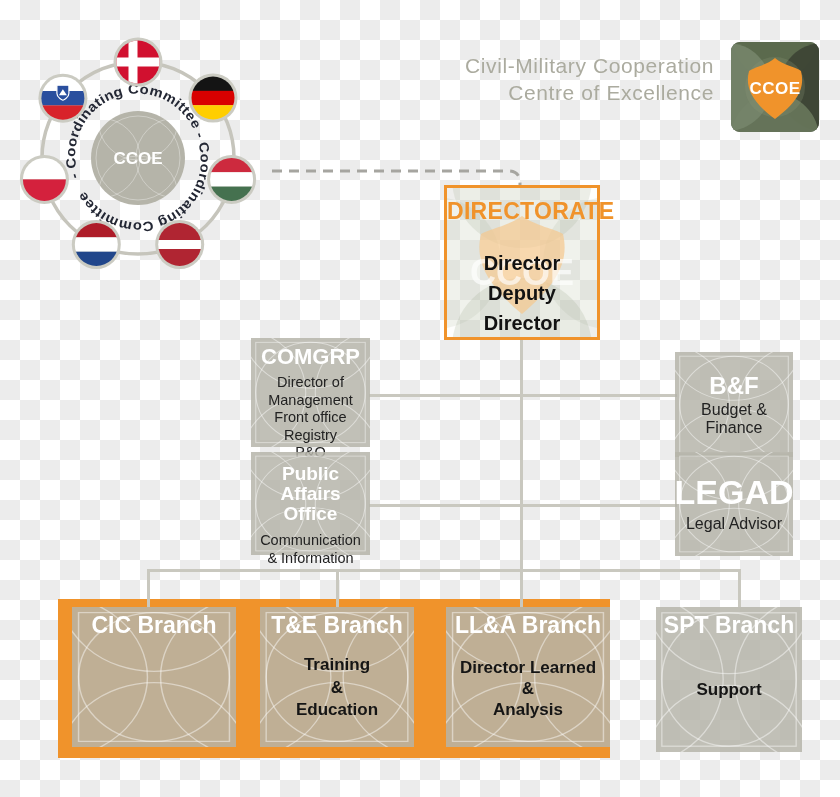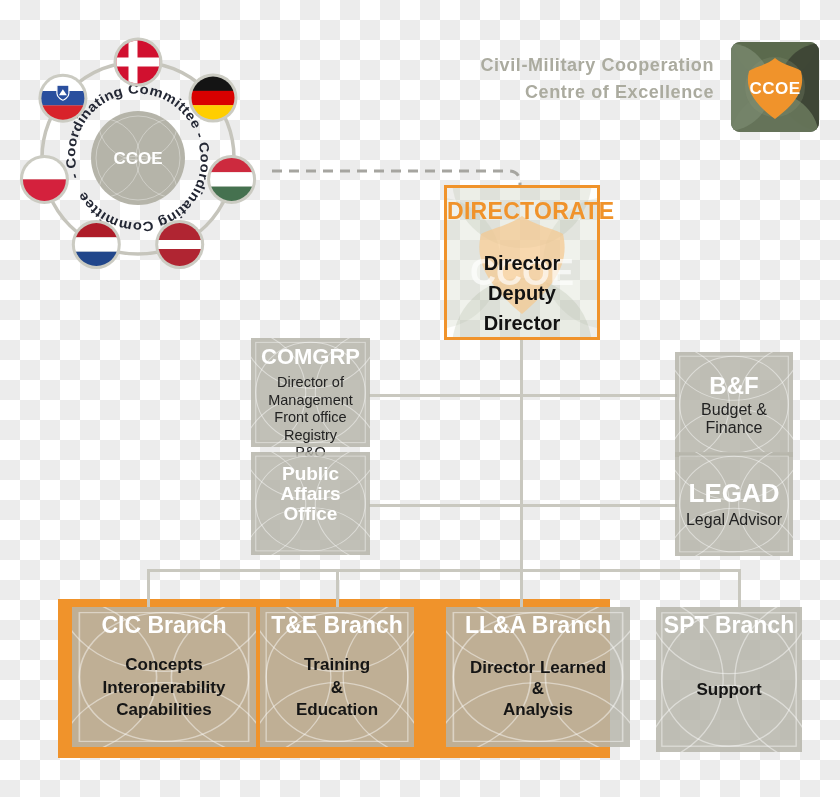--- a/index.html
+++ b/index.html
@@ -5,21 +5,21 @@
   html,body{margin:0;padding:0;}
   body{width:840px;height:797px;font-family:"Liberation Sans",sans-serif;}
   .stage{
     position:relative;width:840px;height:797px;overflow:hidden;
     background-color:#fff;
     background-image:conic-gradient(#ececec 0 25%, #ffffff 0 50%, #ececec 0 75%, #ffffff 0);
     background-size:40px 40px;
   }
   
   .hdr{position:absolute;top:52px;right:126px;text-align:right;color:#abab9f;z-index:5;}
-  .hdr .l1,.hdr .l2{font-size:18px;line-height:27px;letter-spacing:.6px;font-weight:700;}
+  .hdr .l1,.hdr .l2{font-size:21px;line-height:27px;letter-spacing:.6px;font-weight:400;}
   .hdr .loc{font-size:17px;font-style:italic;margin-top:9px;color:#a5a59b;}
   .ccoe-logo{position:absolute;left:731px;top:42px;z-index:5;}
   
   .committee{position:absolute;left:0;top:0;z-index:5;}
   
   .conn{position:absolute;background:#c9c8bf;z-index:3;}
   .dash-svg{position:absolute;left:258px;top:162px;z-index:3;}
   
   .gbox{
     position:absolute;background:rgba(181,180,169,.84);color:#1f1f1e;
@@ -32,25 +32,25 @@
   .gitems{font-size:14.5px;line-height:17.5px;color:#222;}
   
   .comgrp{left:251px;top:338px;width:119px;height:109px;}
   .comgrp .gtitle{font-size:22px;margin-top:7px;margin-bottom:6px;}
   .pao{left:251px;top:452px;width:119px;height:103px;}
   .pao .gtitle{font-size:19px;margin-top:12px;margin-bottom:8px;line-height:20px;}
   .bf{left:675px;top:352px;width:118px;height:105px;justify-content:center;}
   .bf .gtitle{font-size:24px;margin-bottom:3px;}
   .bf .gitems,.legad .gitems{font-size:16px;}
   .legad{left:675px;top:452px;width:118px;height:104px;justify-content:center;}
-  .legad .gtitle{font-size:26px;margin-bottom:4px;}
+  .legad .gtitle{font-size:34px;margin-bottom:4px;}
   .bf .gcontent,.legad .gcontent{flex:0;justify-content:center;}
   
   .band{position:absolute;left:58px;top:599px;width:552px;height:159px;background:#f0932b;z-index:2;}
-  .branch{top:607px;width:184px;height:140px;}
+  .branch{top:607px;width:164px;height:140px;}
   .branch .gtitle{font-size:23px;margin-top:6px;}
   .branch .body{flex:1;display:flex;flex-direction:column;justify-content:center;font-weight:bold;font-size:17px;line-height:22.5px;color:#151515;padding-bottom:8px;}
   .cic{left:72px;}
   .te{left:260px;width:154px;}
   .lla{left:446px;}
   .spt{left:656px;width:146px;height:145px;}
   
   .dirbox{
     position:absolute;left:444px;top:185px;width:156px;height:155px;box-sizing:border-box;
     border:3px solid #f0932b;background:rgba(252,248,240,.18);z-index:4;text-align:center;
@@ -238,20 +238,23 @@
           <rect x="4" y="4" width="92" height="92"></rect>
           <ellipse cx="50" cy="50" rx="46" ry="46"></ellipse>
           <ellipse cx="50" cy="-12" rx="58" ry="58"></ellipse>
           <ellipse cx="50" cy="112" rx="58" ry="58"></ellipse>
           <ellipse cx="-12" cy="50" rx="58" ry="58"></ellipse>
           <ellipse cx="112" cy="50" rx="58" ry="58"></ellipse>
         </g>
       </svg>
     <div class="gcontent">
       <div class="gtitle" style="width:104px;">Public Affairs Office</div>
+      <div class="gitems" style="width:108px;">
+        <div>Communication &amp; Information</div>
+      </div>
     </div>
   </div>
 
   <div class="gbox bf">
       <svg class="deco" viewBox="0 0 100 100" preserveAspectRatio="none" aria-hidden="true">
         <g fill="none" stroke="rgba(255,255,255,0.45)" stroke-width="0.9">
           <rect x="4" y="4" width="92" height="92"></rect>
           <ellipse cx="50" cy="50" rx="46" ry="46"></ellipse>
           <ellipse cx="50" cy="-12" rx="58" ry="58"></ellipse>
           <ellipse cx="50" cy="112" rx="58" ry="58"></ellipse>
@@ -290,25 +293,20 @@
           <rect x="4" y="4" width="92" height="92"></rect>
           <ellipse cx="50" cy="50" rx="46" ry="46"></ellipse>
           <ellipse cx="50" cy="-12" rx="58" ry="58"></ellipse>
           <ellipse cx="50" cy="112" rx="58" ry="58"></ellipse>
           <ellipse cx="-12" cy="50" rx="58" ry="58"></ellipse>
           <ellipse cx="112" cy="50" rx="58" ry="58"></ellipse>
         </g>
       </svg>
     <div class="gcontent">
       <div class="gtitle">CIC Branch</div>
-      <div class="body">
-        <div>Concepts</div>
-        <div>Interoperability</div>
-        <div>Capabilities</div>
-      </div>
     </div>
   </div>
 
   <div class="gbox branch te">
       <svg class="deco" viewBox="0 0 100 100" preserveAspectRatio="none" aria-hidden="true">
         <g fill="none" stroke="rgba(255,255,255,0.45)" stroke-width="0.9">
           <rect x="4" y="4" width="92" height="92"></rect>
           <ellipse cx="50" cy="50" rx="46" ry="46"></ellipse>
           <ellipse cx="50" cy="-12" rx="58" ry="58"></ellipse>
           <ellipse cx="50" cy="112" rx="58" ry="58"></ellipse>

